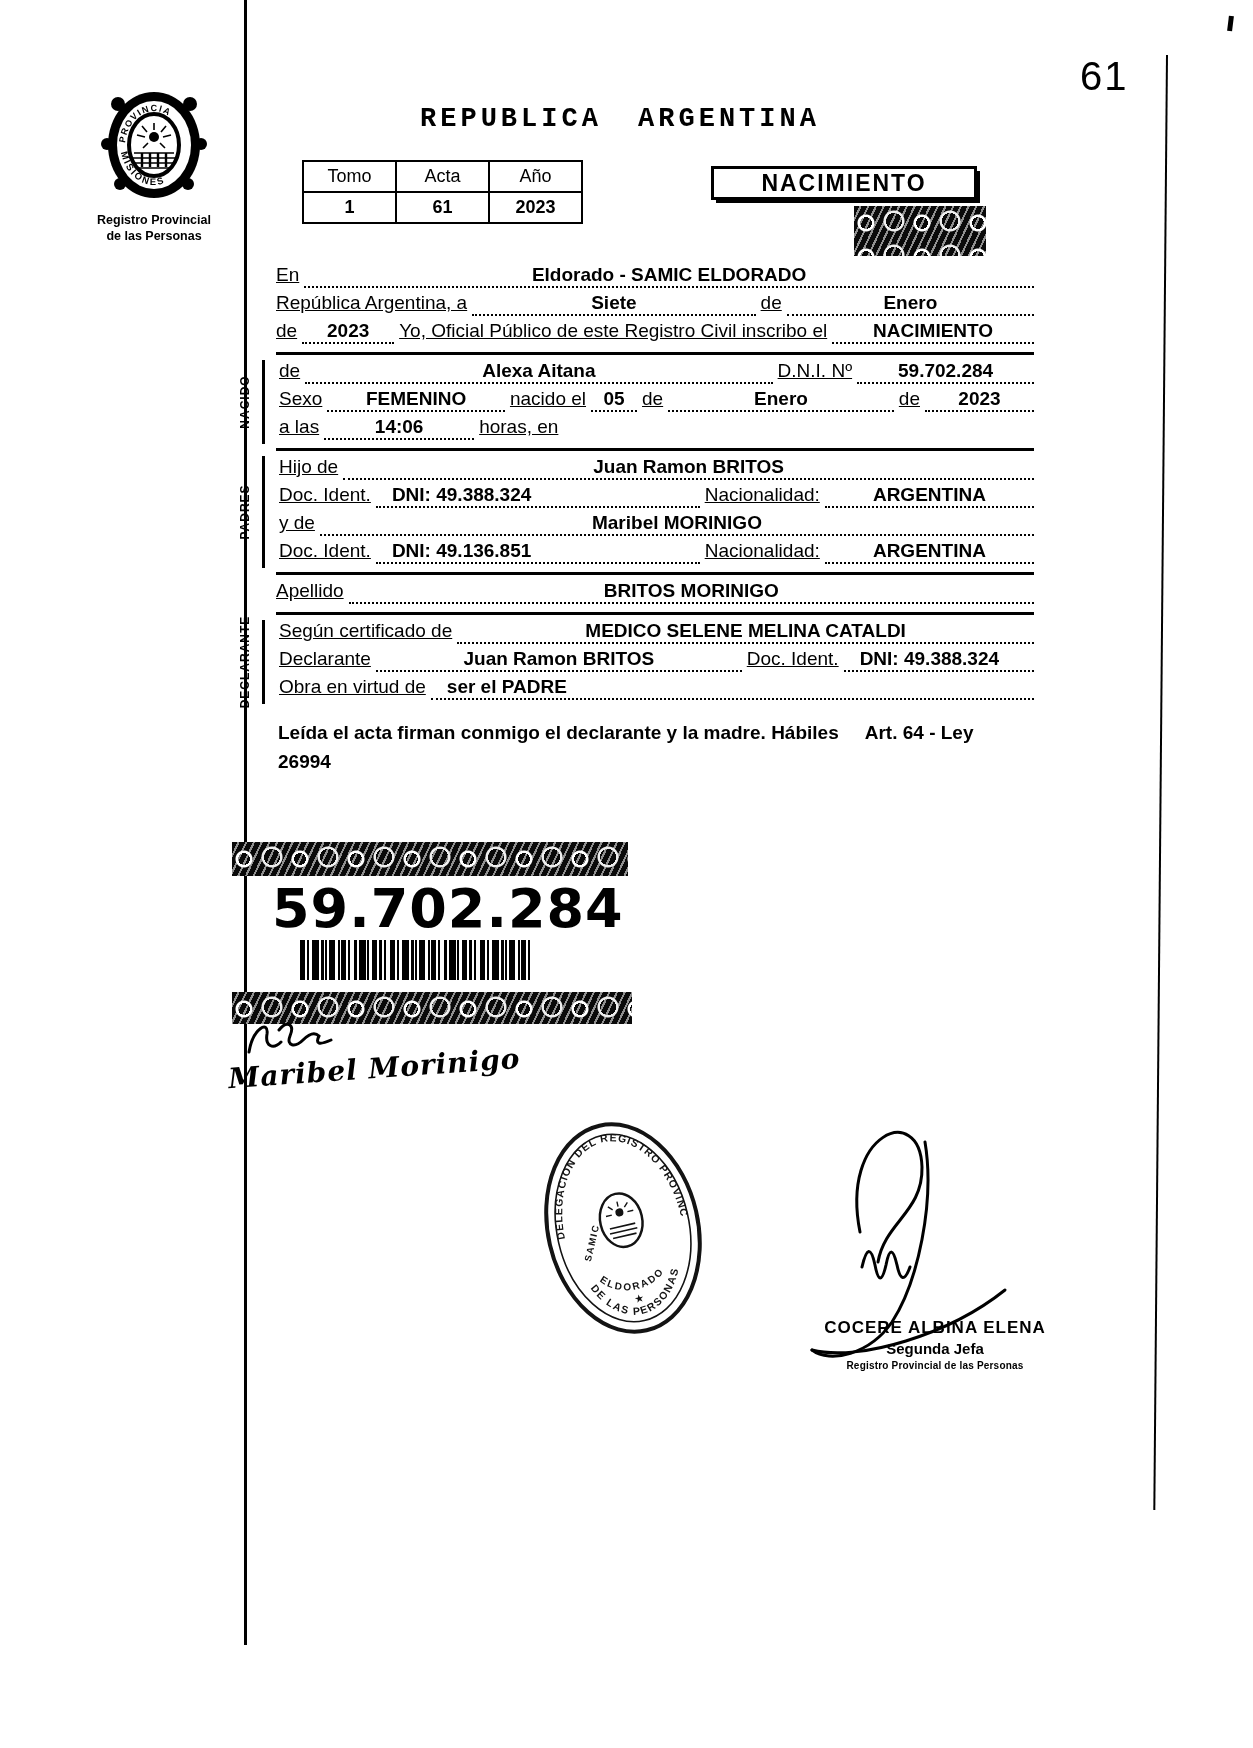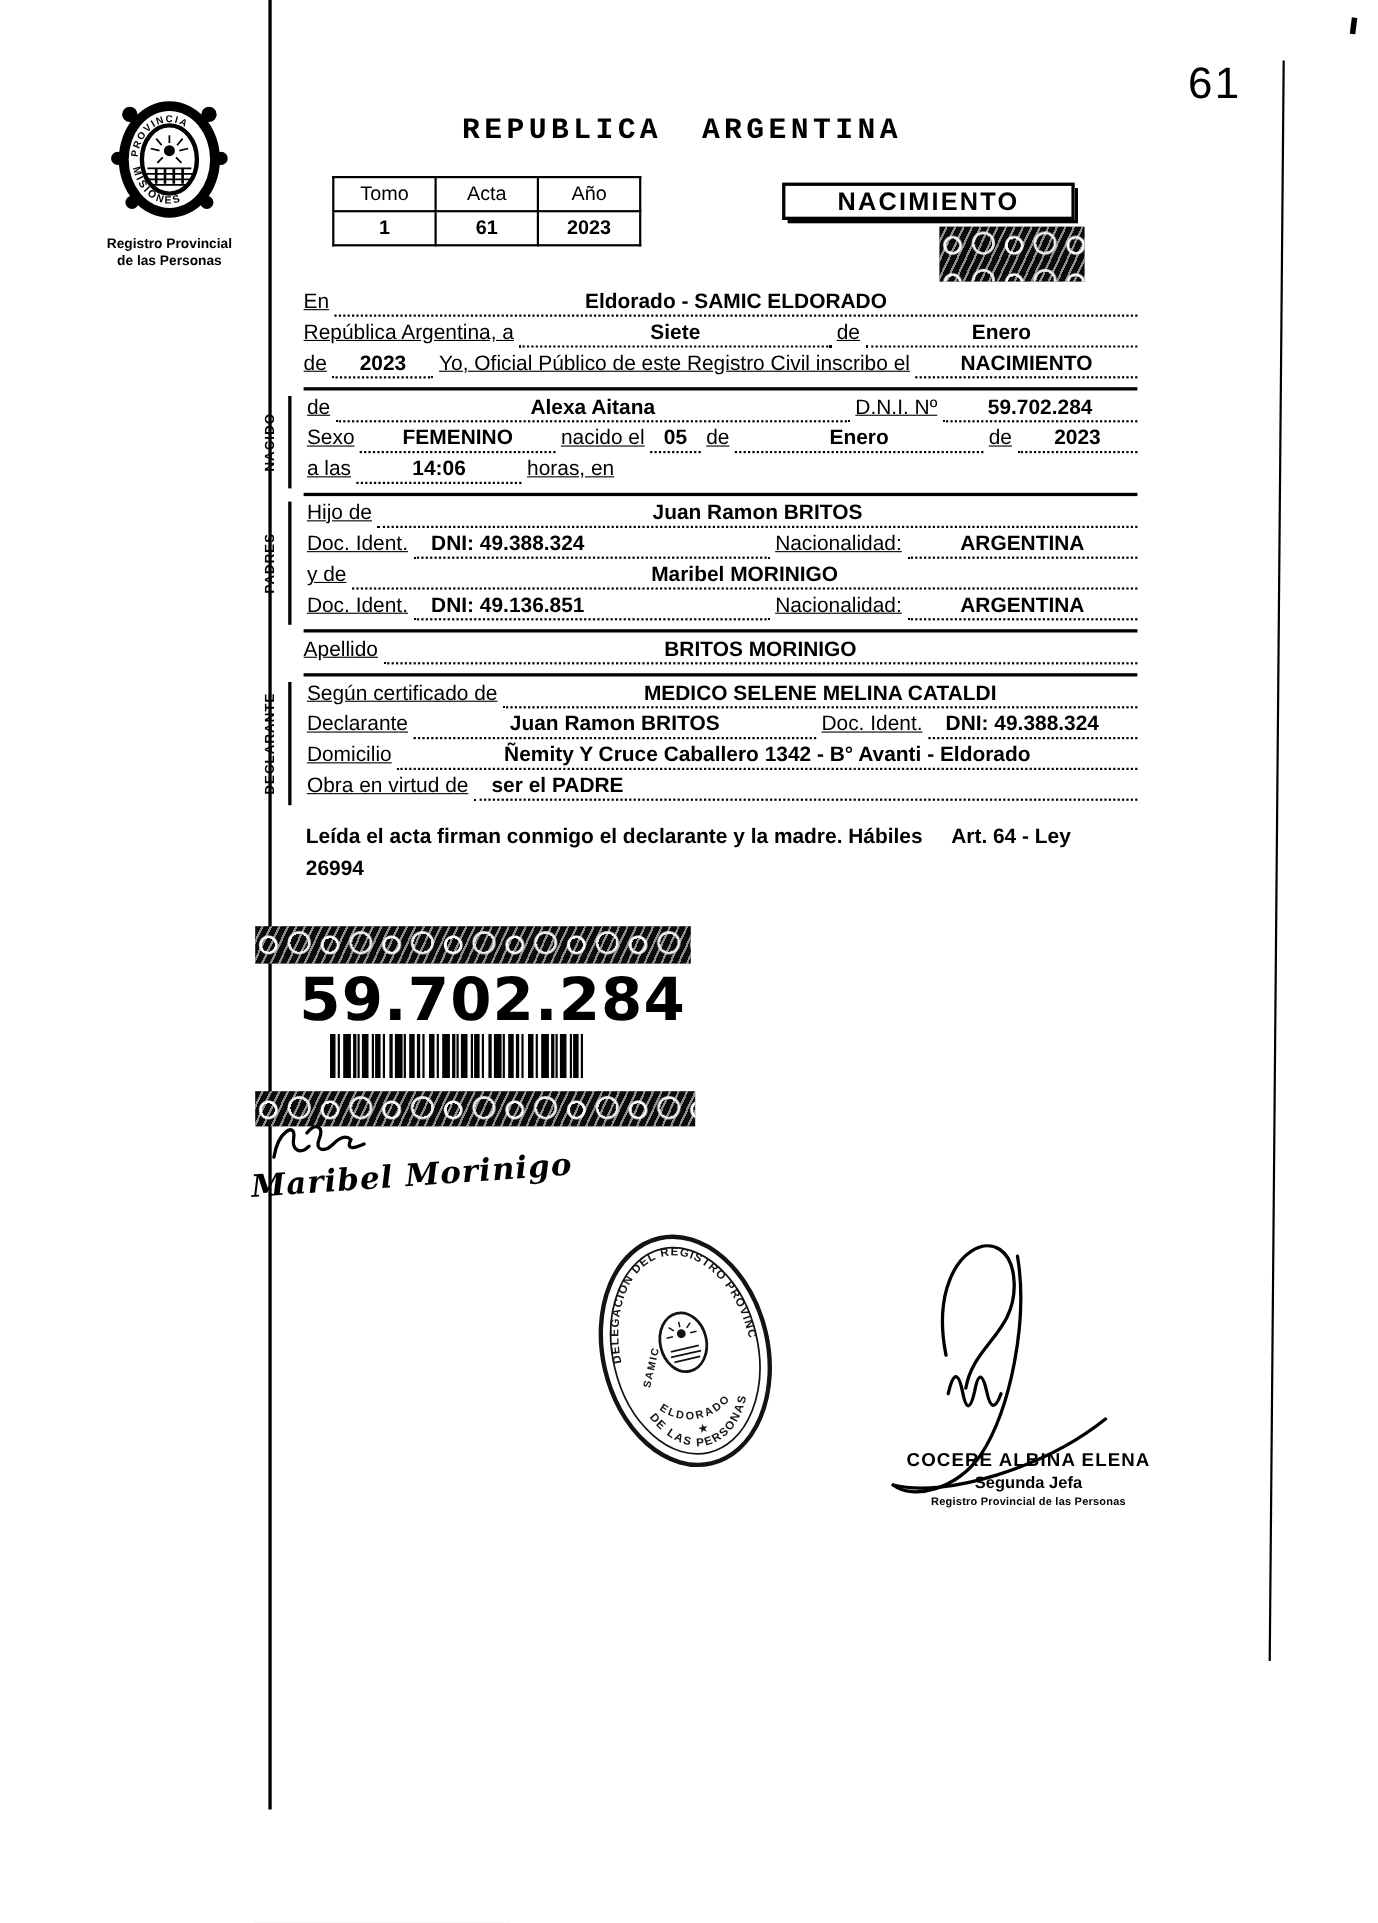--- a/index.html
+++ b/index.html
@@ -228,24 +228,20 @@
         <span class="lbl">Según certificado de</span>
         <span class="fill" style="flex:1">MEDICO SELENE MELINA CATALDI</span>
       </div>
       <div class="row">
         <span class="lbl">Declarante</span>
         <span class="fill" style="flex:2.1">Juan Ramon BRITOS</span>
         <span class="lbl">Doc. Ident.</span>
         <span class="fill lft" style="flex:1">DNI: 49.388.324</span>
       </div>
       <div class="row">
-        <span class="lbl">Domicilio</span>
-        <span class="fill" style="flex:1">Ñemity Y Cruce Caballero 1342 - B° Avanti - Eldorado</span>
-      </div>
-      <div class="row">
         <span class="lbl">Obra en virtud de</span>
         <span class="fill lft" style="flex:1">ser el PADRE</span>
       </div>
     </div>
 
     <div class="closing">
       <span>Leída el acta firman conmigo el declarante y la madre. Hábiles</span><span class="ref">Art. 64 - Ley</span><br>
       <span>26994</span>
     </div>
   </div>

